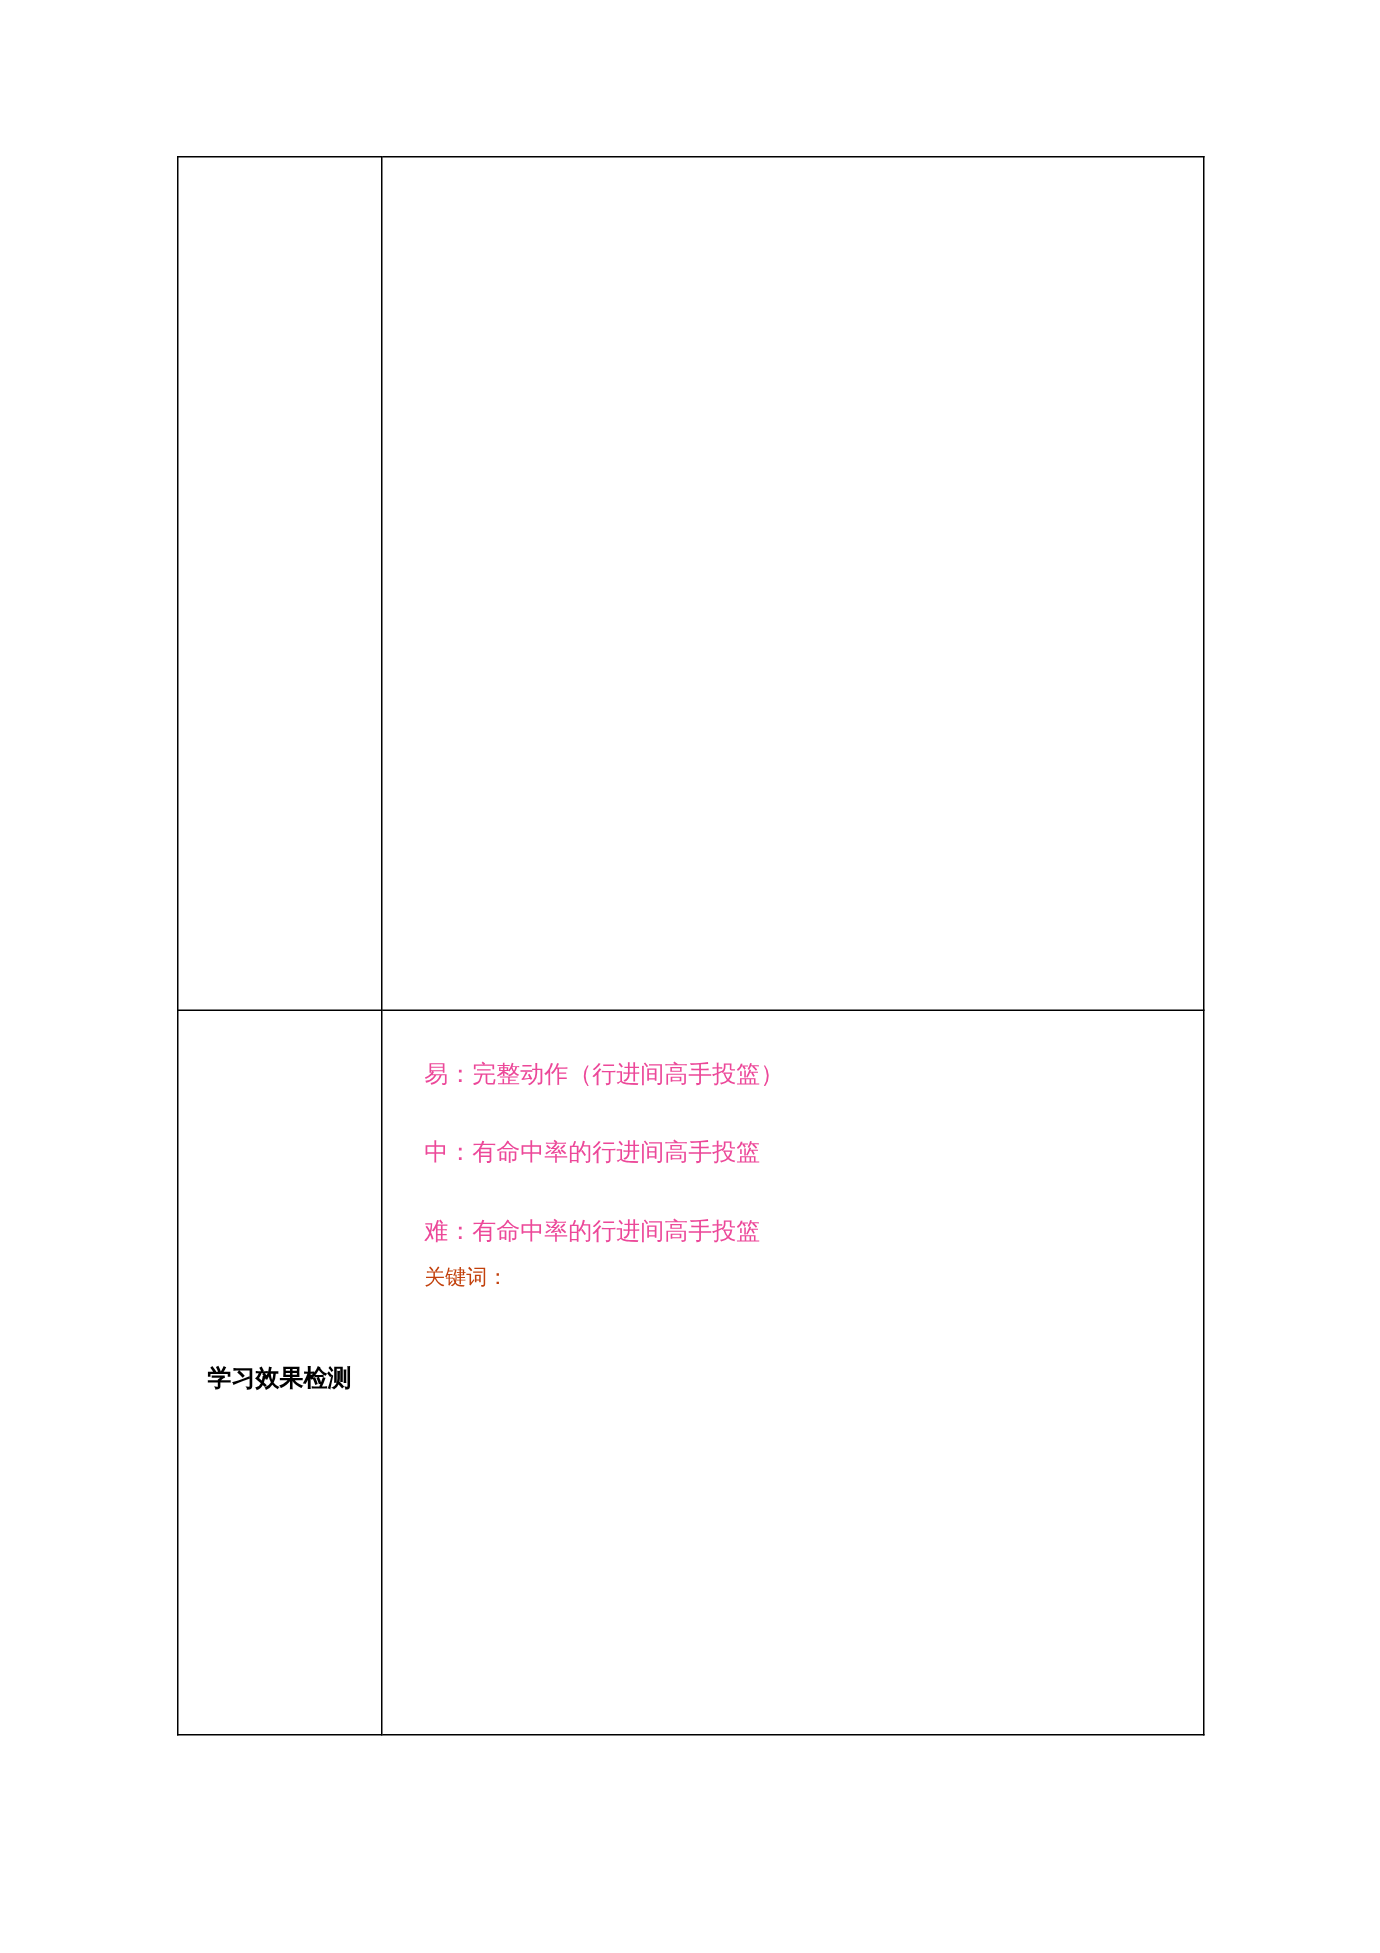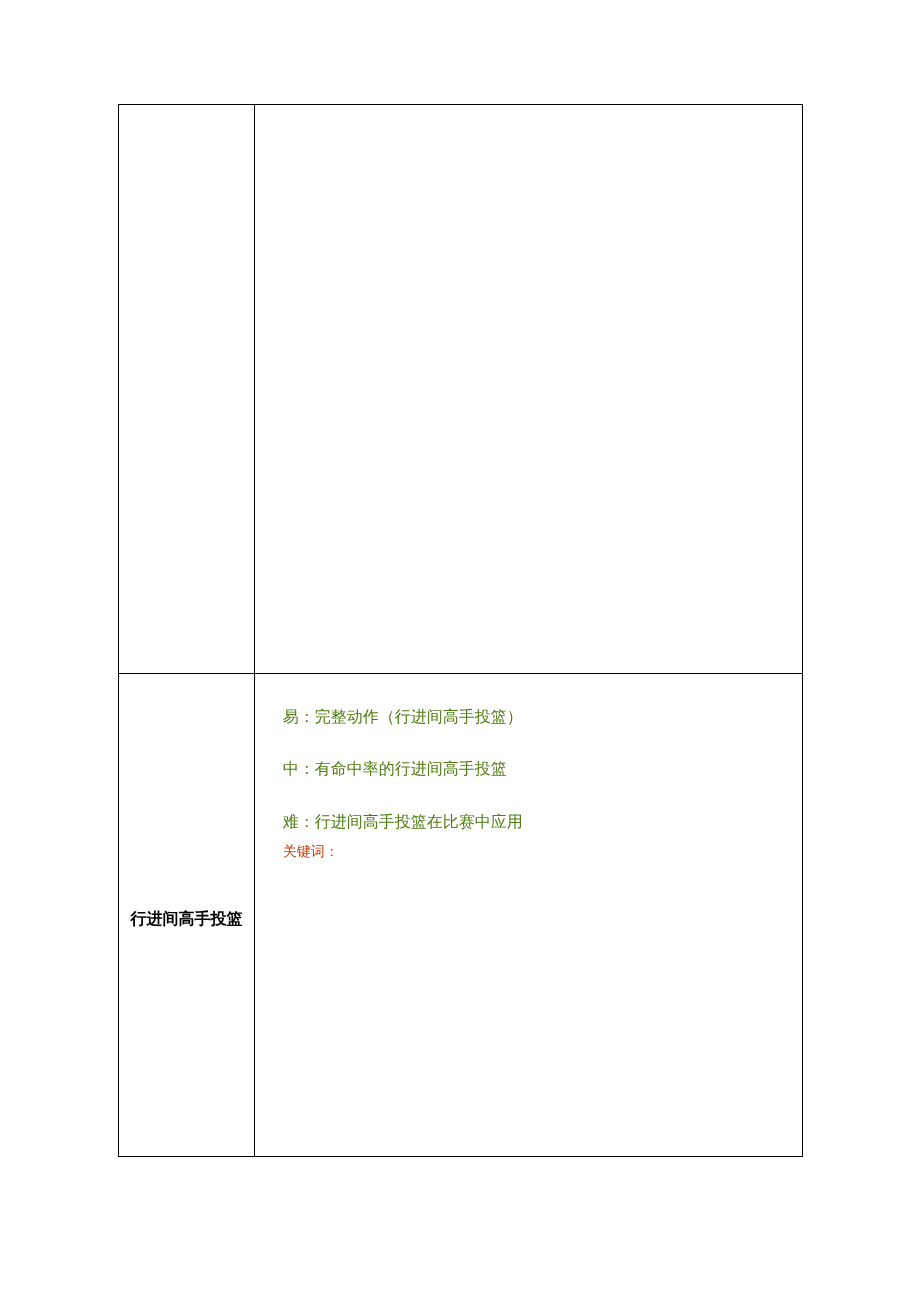--- a/index.html
+++ b/index.html
@@ -50,44 +50,44 @@
       text-align: center;
       padding-top: 235px;
     }
     .content-block {
       padding: 28px 20px 0 28px;
     }
     .content-line {
       font-size: 16px;
       line-height: 1.9;
       margin-bottom: 22px;
-      color: #4d7c0f;
+      color: #ec4899;
     }
     .keyword-line {
       font-size: 14px;
       color: #c2410c;
       margin-top: -16px;
     }
   </style>
 </head>
 <body>
 
 <table class="page-table">
   <tbody>
       <tr>
     <td class="row1-col1"></td>
     <td class="row1-col2"></td>
   </tr>
   <tr>
     <td class="row2-col1">
-      <div class="label-cell">行进间高手投篮</div>
+      <div class="label-cell">学习效果检测</div>
     </td>
     <td class="row2-col2">
       <div class="content-block">
         <div class="content-line">易：完整动作（行进间高手投篮）</div>
         <div class="content-line">中：有命中率的行进间高手投篮</div>
-        <div class="content-line">难：行进间高手投篮在比赛中应用</div>
+        <div class="content-line">难：有命中率的行进间高手投篮</div>
         <div class="keyword-line">关键词：</div>
       </div>
     </td>
   </tr>
 </tbody>
   </table>
 
 </body></html>

